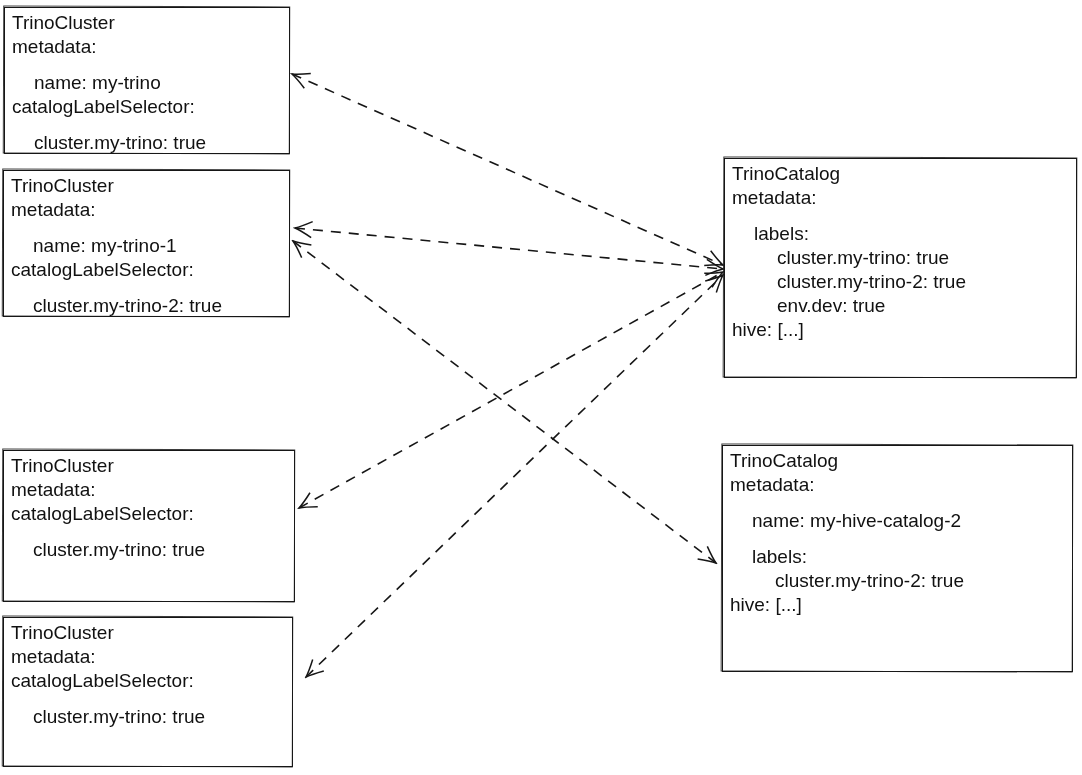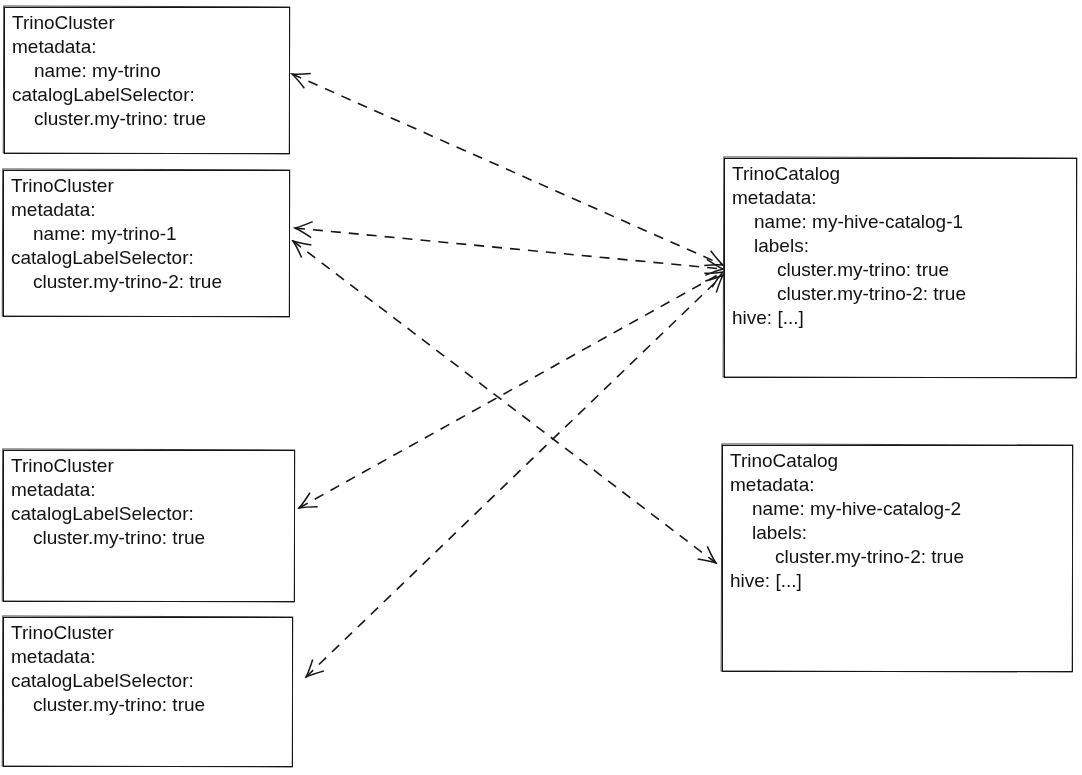--- a/index.html
+++ b/index.html
@@ -38,21 +38,21 @@
     border: 1.1px solid rgba(25,25,25,0.85);
     transform: rotate(0.18deg);
     pointer-events: none;
   }
   .ln {
     font-size: 19px;
     line-height: 24px;
     white-space: pre;
     color: #111111;
   }
-  .i1 { padding-left: 22px; }
+  .i1 { padding-left: 22px; margin-top: 12px; }
   .i2 { padding-left: 45px; }
 </style>
 </head>
 <body>
 
 <div class="canvas">
 
   <svg class="edges-layer" width="1082" height="775" viewBox="0 0 1082 775" xmlns="http://www.w3.org/2000/svg">
     <defs>
       <marker id="arr" viewBox="0 0 22 20" refX="20" refY="10" markerWidth="22" markerHeight="20" markerUnits="userSpaceOnUse" orient="auto-start-reverse">
@@ -94,24 +94,24 @@
   <div class="box" style="left:3px; top:617px; width:290px; height:150px;">
     <div class="ln">TrinoCluster</div>
     <div class="ln">metadata:</div>
     <div class="ln">catalogLabelSelector:</div>
     <div class="ln i1">cluster.my-trino: true</div>
   </div>
 
   <div class="box" style="left:724px; top:158px; width:353px; height:220px;">
     <div class="ln">TrinoCatalog</div>
     <div class="ln">metadata:</div>
-    <div class="ln i1">name: my-hive-catalog-1</div>
     <div class="ln i1">labels:</div>
     <div class="ln i2">cluster.my-trino: true</div>
     <div class="ln i2">cluster.my-trino-2: true</div>
+    <div class="ln i2">env.dev: true</div>
     <div class="ln">hive: [...]</div>
   </div>
 
   <div class="box" style="left:722px; top:445px; width:351px; height:227px;">
     <div class="ln">TrinoCatalog</div>
     <div class="ln">metadata:</div>
     <div class="ln i1">name: my-hive-catalog-2</div>
     <div class="ln i1">labels:</div>
     <div class="ln i2">cluster.my-trino-2: true</div>
     <div class="ln">hive: [...]</div>

